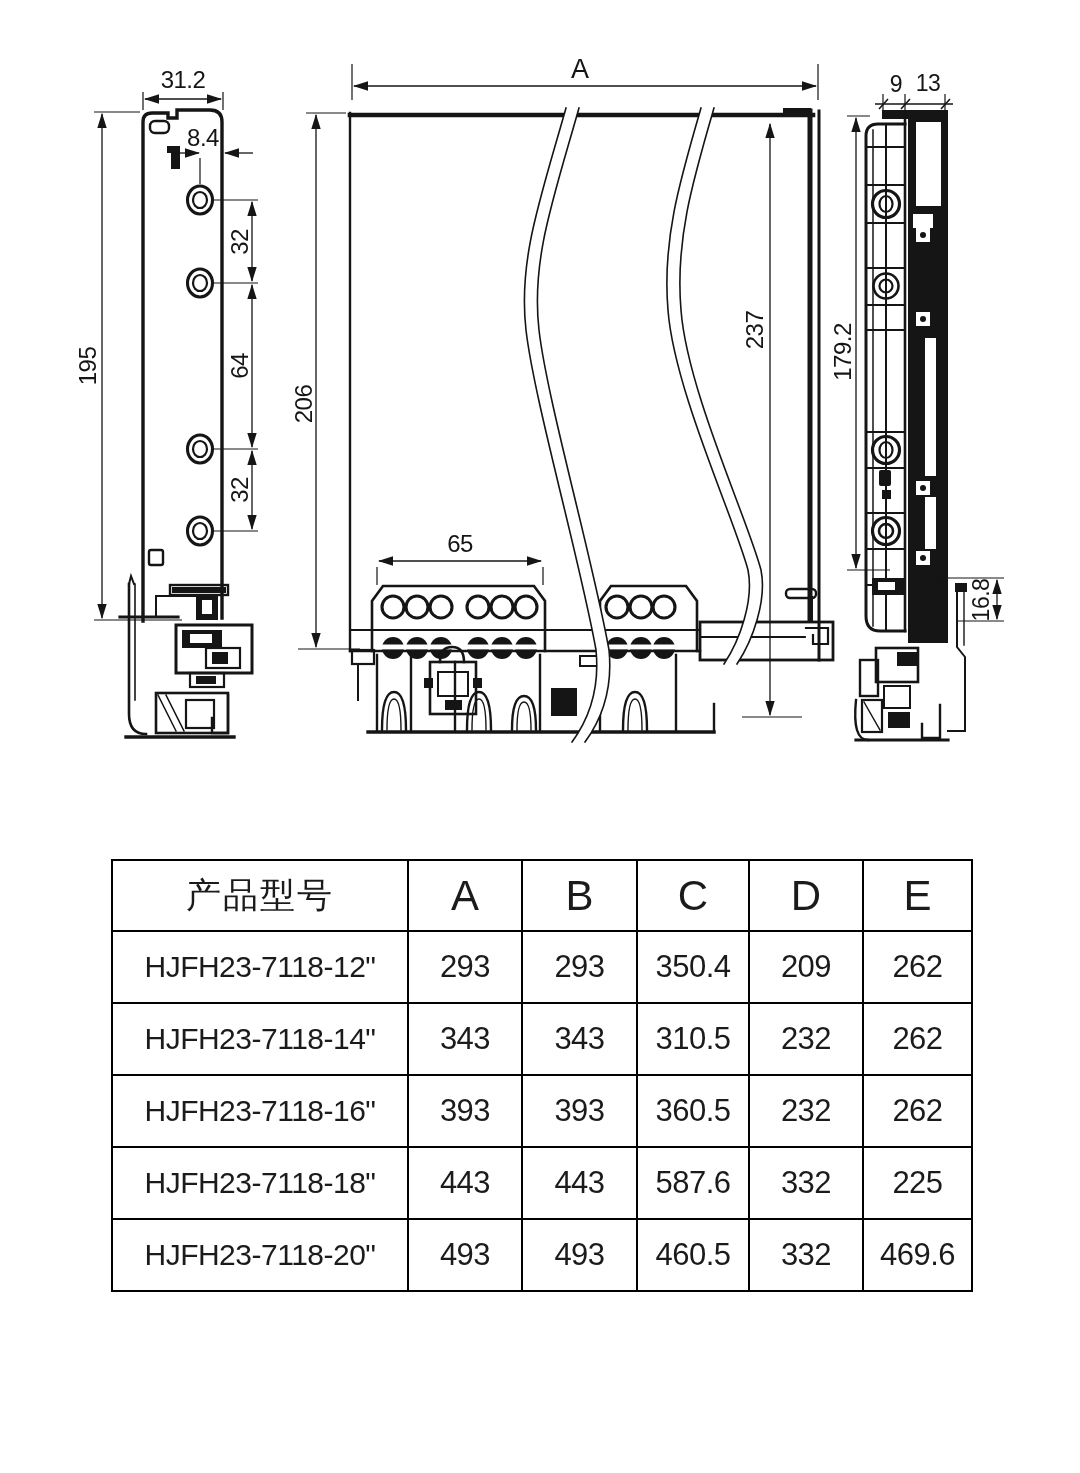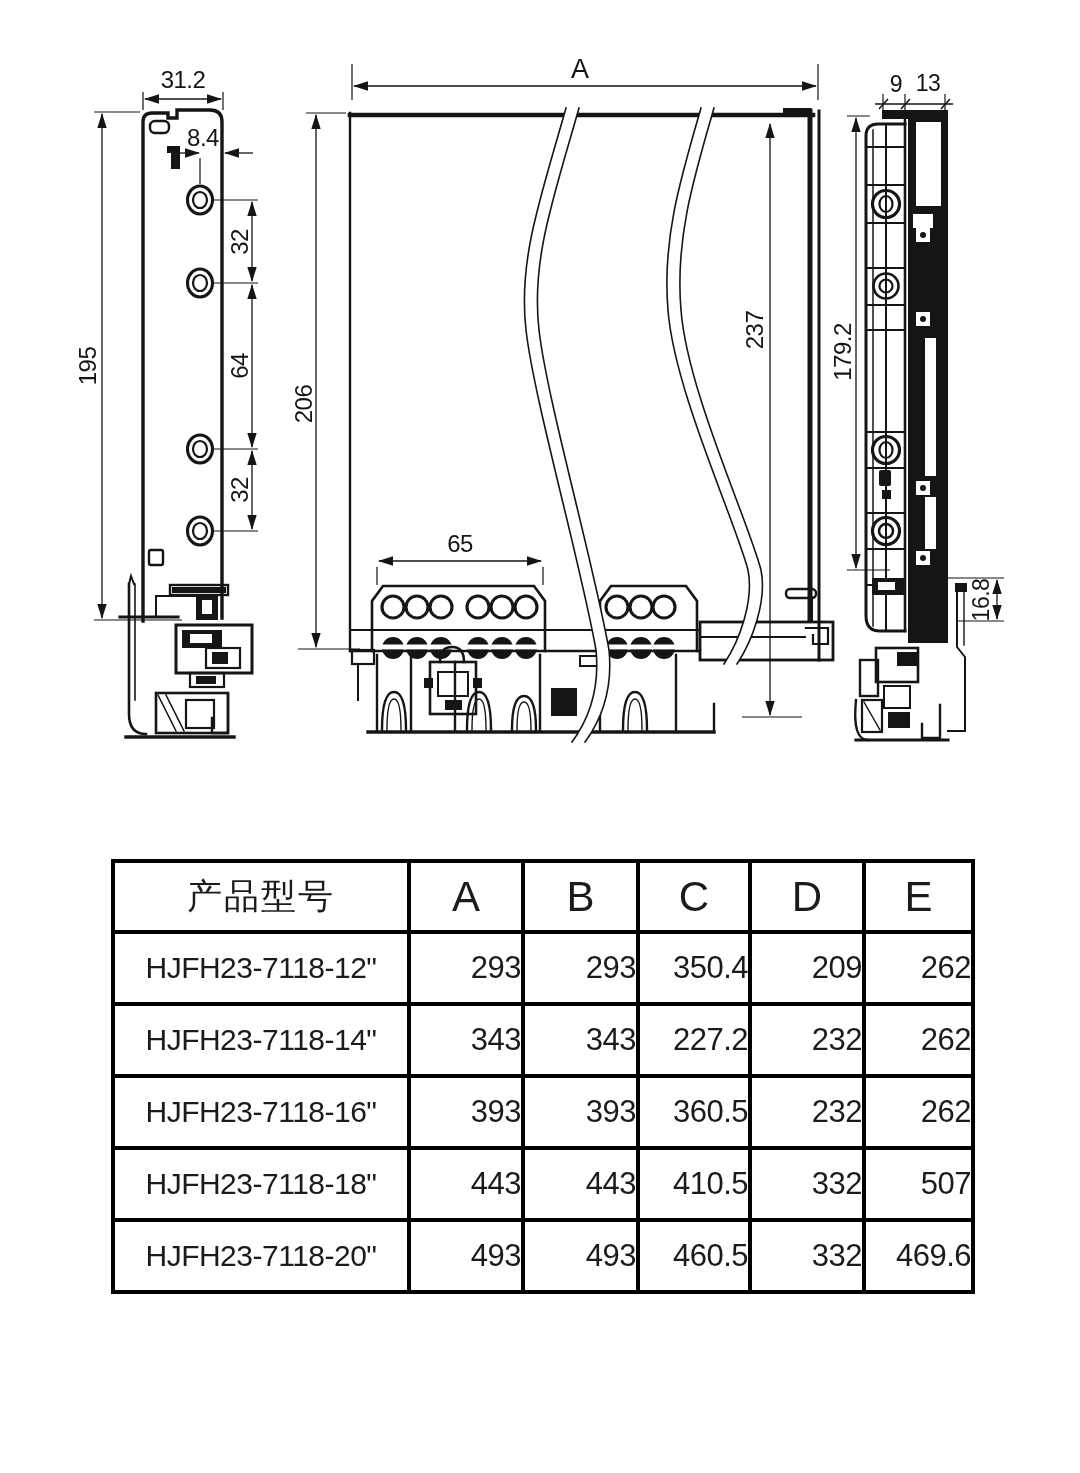--- a/index.html
+++ b/index.html
@@ -6,28 +6,28 @@
   body { background:#fff; font-family:"Liberation Sans", sans-serif; }
   .page { position:relative; width:1080px; height:1473px; background:#ffffff; overflow:hidden; }
   .drawing { position:absolute; left:0; top:0; width:1080px; height:820px; }
   svg text { fill:#151515; font-family:"Liberation Sans", sans-serif; }
   .dim-num { font-size:24px; letter-spacing:-0.5px; }
   .dim-num-sm { font-size:23px; letter-spacing:-0.5px; }
   .dim-letter { font-size:27px; }
   .spec-table { position:absolute; left:111px; top:859px; width:860px; height:431px;
                 border-collapse:collapse; table-layout:fixed; background:#fff; }
   .spec-table th, .spec-table td {
-      border:4px solid #000000; text-align:center; vertical-align:middle;
+      border:2px solid #000000; text-align:center; vertical-align:middle;
       color:#1b1b1b; overflow:hidden; white-space:nowrap; }
   .spec-table thead tr { height:71px; }
   .spec-table tbody tr { height:72px; }
   th.model-head { font-size:35px; font-weight:normal; letter-spacing:2px; }
   th.letter-head { font-size:42px; font-weight:normal; }
   td.model-cell { font-size:30px; letter-spacing:-0.5px; }
-  td.spec-cell { font-size:31px; letter-spacing:-0.5px;text-align:right; }
+  td.spec-cell { font-size:31px; letter-spacing:-0.5px; }
 </style>
 </head>
 <body>
 
 <div class="page">
 
   <div class="drawing">
   <svg width="1080" height="820" viewBox="0 0 1080 820">
     <defs>
       <marker id="ar" viewBox="0 0 11 8" refX="10.2" refY="4" markerWidth="12" markerHeight="9" orient="auto-start-reverse">
@@ -284,39 +284,39 @@
           <td class="spec-cell">293</td>
           <td class="spec-cell">293</td>
           <td class="spec-cell">350.4</td>
           <td class="spec-cell">209</td>
           <td class="spec-cell">262</td>
         </tr>
         <tr>
           <td class="model-cell">HJFH23-7118-14"</td>
           <td class="spec-cell">343</td>
           <td class="spec-cell">343</td>
-          <td class="spec-cell">227.2</td>
+          <td class="spec-cell">310.5</td>
           <td class="spec-cell">232</td>
           <td class="spec-cell">262</td>
         </tr>
         <tr>
           <td class="model-cell">HJFH23-7118-16"</td>
           <td class="spec-cell">393</td>
           <td class="spec-cell">393</td>
           <td class="spec-cell">360.5</td>
           <td class="spec-cell">232</td>
           <td class="spec-cell">262</td>
         </tr>
         <tr>
           <td class="model-cell">HJFH23-7118-18"</td>
           <td class="spec-cell">443</td>
           <td class="spec-cell">443</td>
-          <td class="spec-cell">410.5</td>
+          <td class="spec-cell">587.6</td>
           <td class="spec-cell">332</td>
-          <td class="spec-cell">507</td>
+          <td class="spec-cell">225</td>
         </tr>
         <tr>
           <td class="model-cell">HJFH23-7118-20"</td>
           <td class="spec-cell">493</td>
           <td class="spec-cell">493</td>
           <td class="spec-cell">460.5</td>
           <td class="spec-cell">332</td>
           <td class="spec-cell">469.6</td>
         </tr>
       </tbody>

